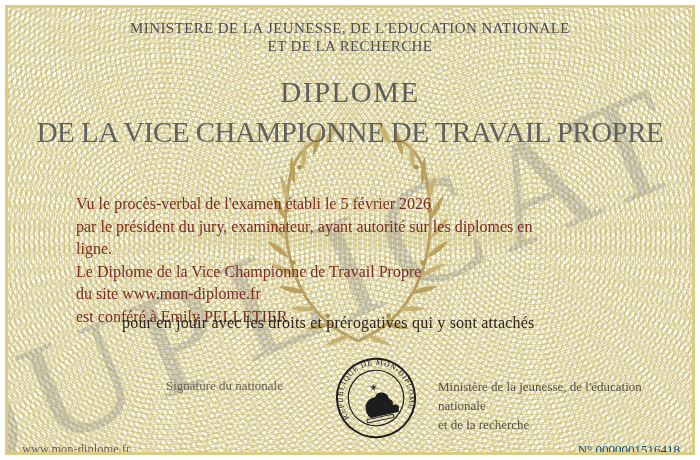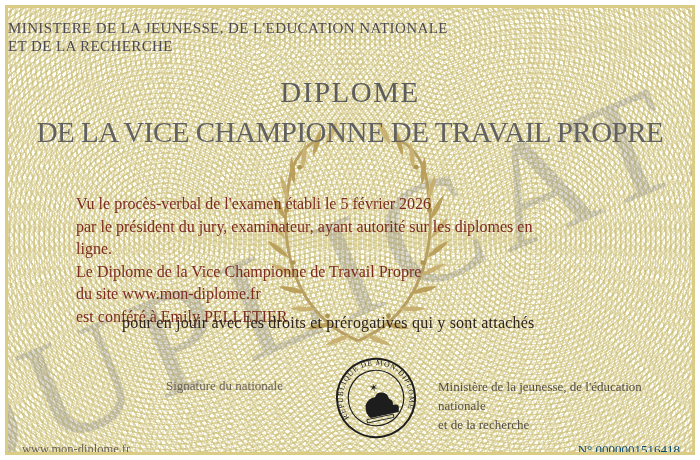--- a/index.html
+++ b/index.html
@@ -23,21 +23,21 @@
   }
   .watermark{
     position:absolute;left:50%;top:58%;
     transform:translate(-50%,-50%) rotate(-23deg);
     font-size:148px;letter-spacing:14px;white-space:nowrap;
     color:rgba(133,133,133,0.30);z-index:1;font-family:"Liberation Serif",serif;
   }
   .wreath{position:absolute;left:226px;top:104px;width:248px;height:244px;z-index:2;opacity:.9;}
   .txt{position:absolute;z-index:3;}
   .header{
-    left:0;top:11px;width:100%;
+    left:0;top:11px;width:100%;text-align:center;
     font-size:15px;line-height:18px;color:#4e4a52;letter-spacing:.4px;
   }
   .title{
     left:0;top:68px;width:100%;text-align:center;
     font-size:29px;color:#5d5d5d;letter-spacing:1.5px;
   }
   .subtitle{
     left:0;top:108px;width:100%;text-align:center;white-space:nowrap;
     font-size:29px;color:#616161;letter-spacing:-0.5px;
   }

